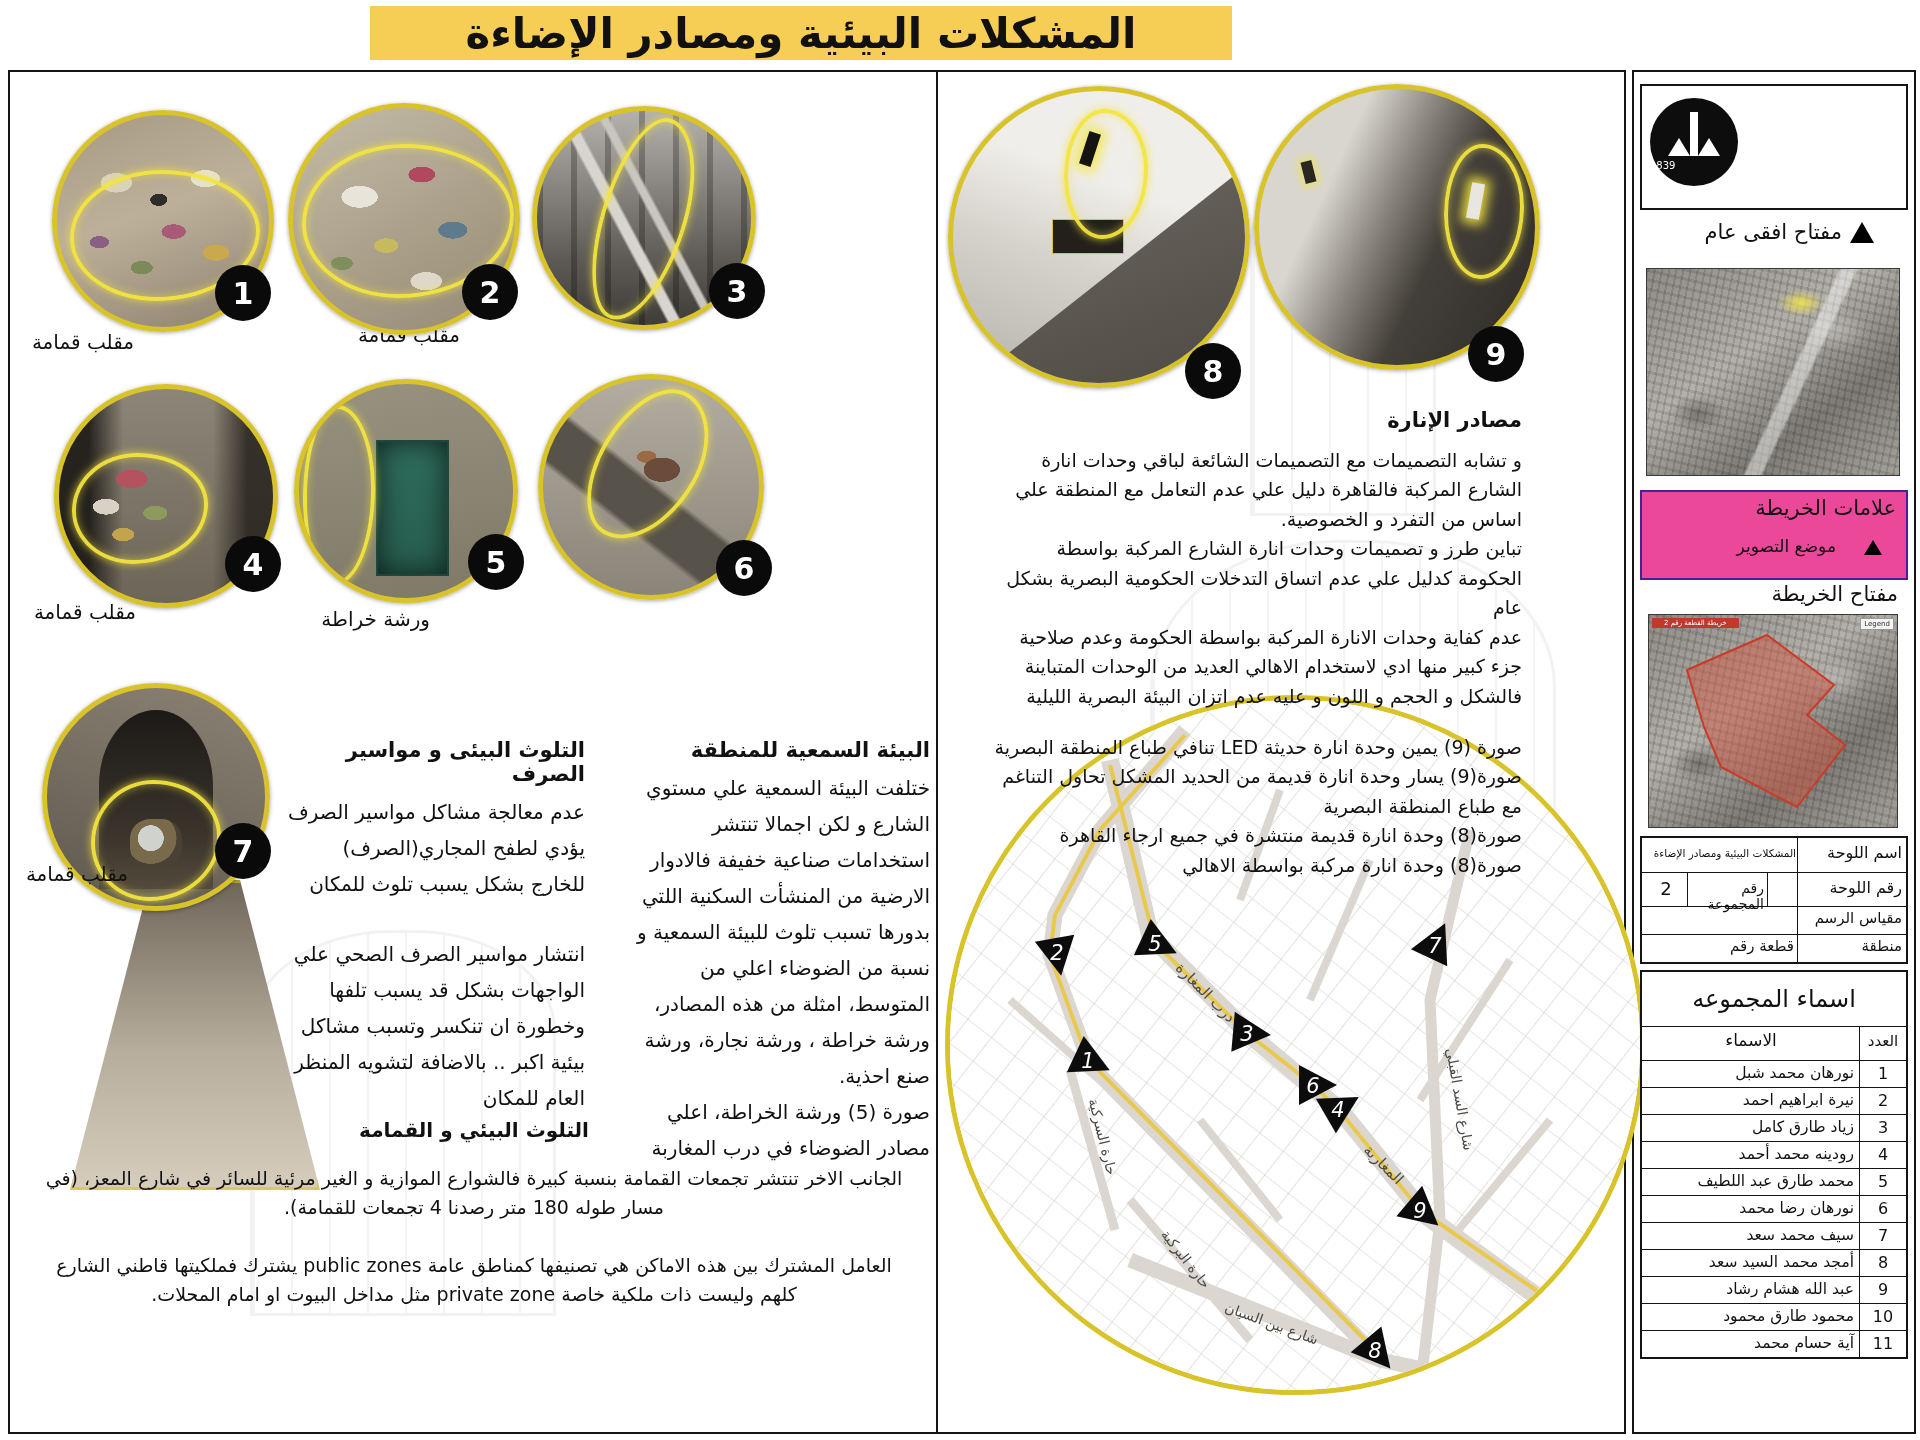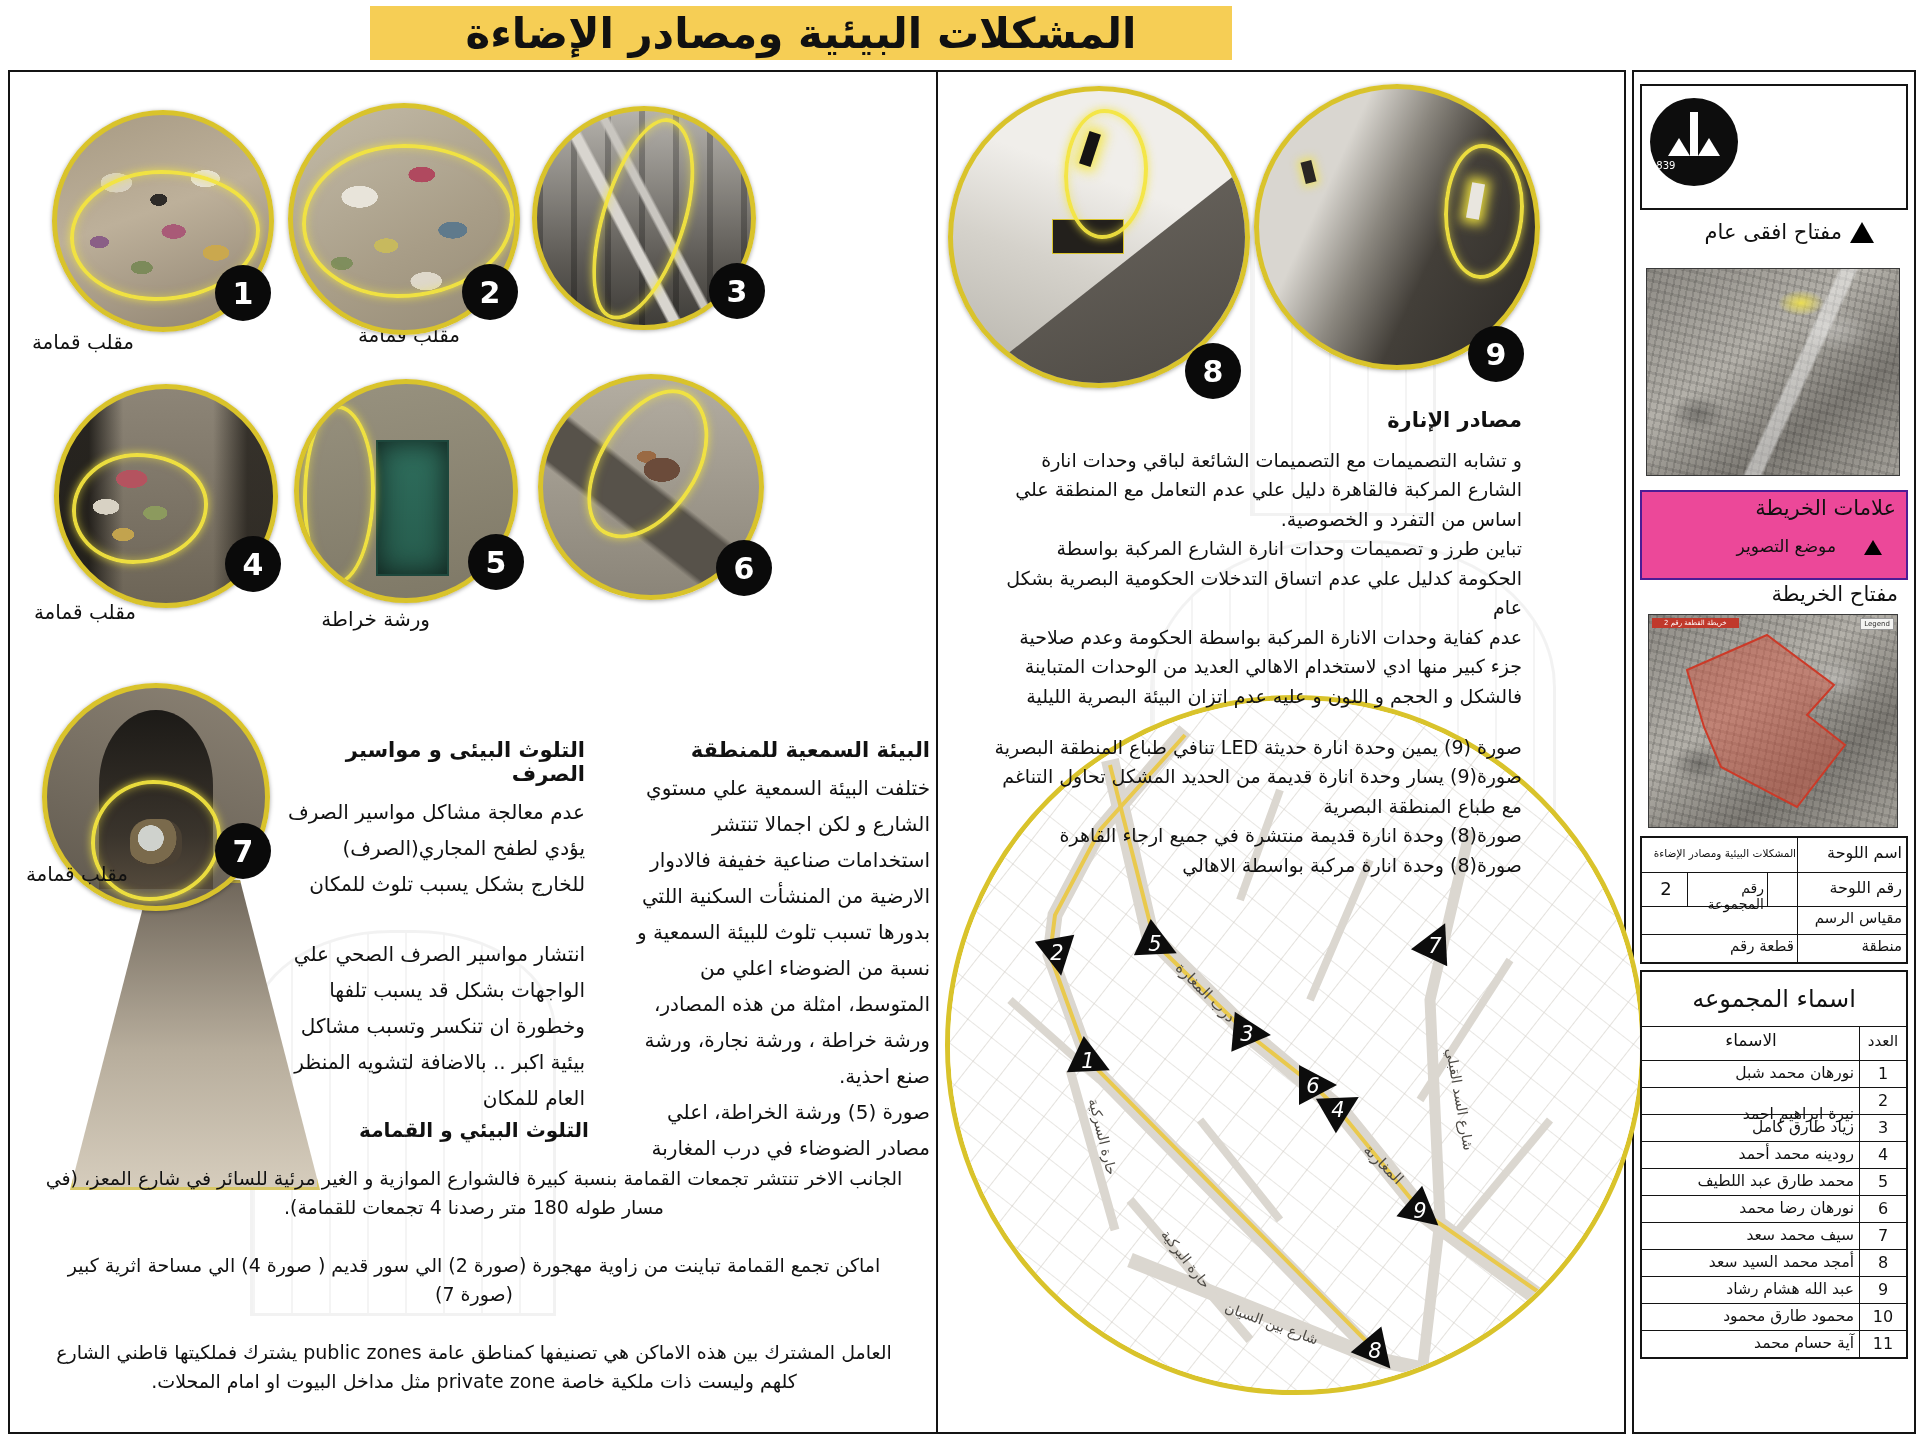--- a/index.html
+++ b/index.html
@@ -141,21 +141,20 @@
 
   <div class="abs rtl tr" style="left:618px;top:738px;width:312px;z-index:4">
     <div class="b" style="font-size:21px;margin-bottom:8px">البيئة السمعية للمنطقة</div>
     <div class="p20">ختلفت البيئة السمعية علي مستوي الشارع و لكن اجمالا تنتشر استخدامات صناعية خفيفة فالادوار الارضية من المنشأت السكنية اللتي بدورها تسبب تلوث للبيئة السمعية و نسبة من الضوضاء اعلي من المتوسط، امثلة من هذه المصادر، ورشة خراطة ، ورشة نجارة، ورشة صنع احذية.</div>
     <div class="p20">صورة (5) ورشة الخراطة، اعلي مصادر الضوضاء في درب المغاربة</div>
   </div>
 
   <div class="abs rtl tc" style="left:40px;top:1118px;width:868px;z-index:4">
     <div class="b" style="font-size:20px;margin-bottom:22px">التلوث البيئي و القمامة</div>
     <div class="p19">الجانب الاخر تنتشر تجمعات القمامة بنسبة كبيرة فالشوارع الموازية و الغير مرئية للسائر في شارع المعز، (في مسار طوله 180 متر رصدنا 4 تجمعات للقمامة).</div>
-    <div class="p19" style="margin-top:28px">اماكن تجمع القمامة تباينت من زاوية مهجورة (صورة 2) الي سور قديم ( صورة 4) الي مساحة اثرية كبير (صورة 7)</div>
     <div class="p19" style="margin-top:28px">العامل المشترك بين هذه الاماكن هي تصنيفها كمناطق عامة public zones يشترك فملكيتها قاطني الشارع كلهم وليست ذات ملكية خاصة private zone مثل مداخل البيوت او امام المحلات.</div>
   </div>
 </div>
 
 <div>
 
   <div class="abs photo" style="left:948px;top:86px;width:292px;height:292px;z-index:3;background:linear-gradient(200deg,#f0eeea 0 35%,#d5d2cb 60%,#b5b2aa)">
     <div class="abs" style="left:0;top:0;width:100%;height:100%;clip-path:polygon(100% 26%,100% 100%,6% 100%);
          background:linear-gradient(160deg,#76716a,#4e4a44)"></div>
     <div class="abs" style="left:45%;top:14%;width:12px;height:34px;background:#151413;transform:rotate(18deg);
@@ -349,21 +348,21 @@
     <div class="hline" style="top:223px"></div>
     <div class="hline" style="top:250px"></div>
     <div class="hline" style="top:277px"></div>
     <div class="hline" style="top:304px"></div>
     <div class="hline" style="top:331px"></div>
     <div class="hline" style="top:358px"></div>
 
     <div class="abs tc" style="right:0;top:88px;width:46px;font-size:16px;line-height:27px">1</div>
     <div class="abs tr" style="right:52px;top:88px;width:206px;font-size:15.5px;line-height:27px">نورهان محمد شبل</div>
     <div class="abs tc" style="right:0;top:115px;width:46px;font-size:16px;line-height:27px">2</div>
-    <div class="abs tr" style="right:52px;top:129px;width:206px;font-size:15.5px;line-height:27px">نيرة ابراهيم احمد</div>
+    <div class="abs tr" style="right:52px;top:115px;width:206px;font-size:15.5px;line-height:27px">نيرة ابراهيم احمد</div>
     <div class="abs tc" style="right:0;top:142px;width:46px;font-size:16px;line-height:27px">3</div>
     <div class="abs tr" style="right:52px;top:142px;width:206px;font-size:15.5px;line-height:27px">زياد طارق كامل</div>
     <div class="abs tc" style="right:0;top:169px;width:46px;font-size:16px;line-height:27px">4</div>
     <div class="abs tr" style="right:52px;top:169px;width:206px;font-size:15.5px;line-height:27px">رودينه محمد أحمد</div>
     <div class="abs tc" style="right:0;top:196px;width:46px;font-size:16px;line-height:27px">5</div>
     <div class="abs tr" style="right:52px;top:196px;width:206px;font-size:15.5px;line-height:27px">محمد طارق عبد اللطيف</div>
     <div class="abs tc" style="right:0;top:223px;width:46px;font-size:16px;line-height:27px">6</div>
     <div class="abs tr" style="right:52px;top:223px;width:206px;font-size:15.5px;line-height:27px">نورهان رضا محمد</div>
     <div class="abs tc" style="right:0;top:250px;width:46px;font-size:16px;line-height:27px">7</div>
     <div class="abs tr" style="right:52px;top:250px;width:206px;font-size:15.5px;line-height:27px">سيف محمد سعد</div>

